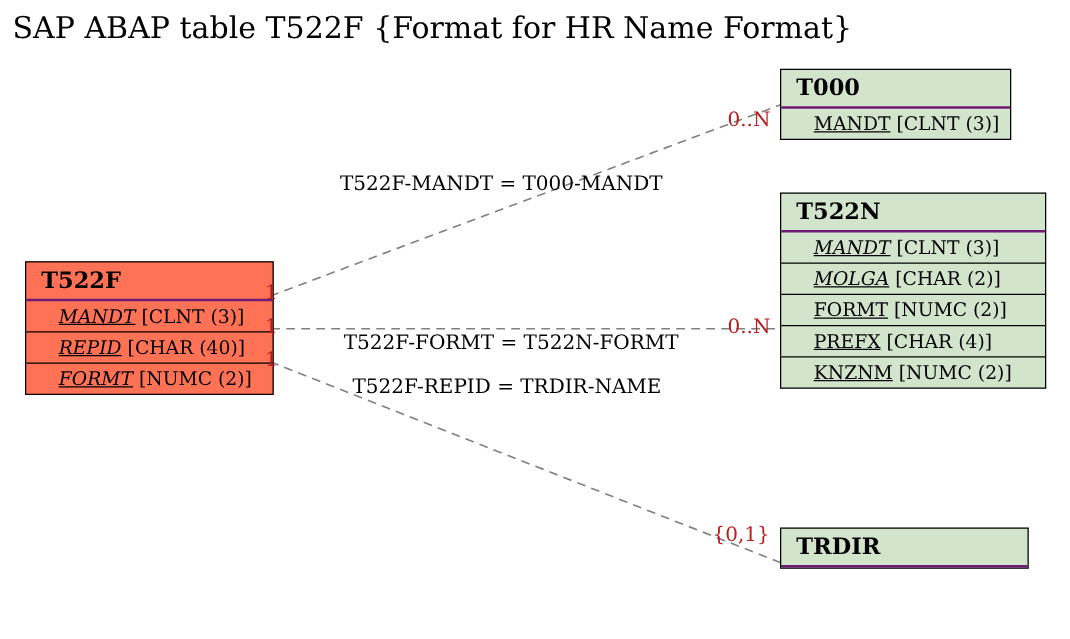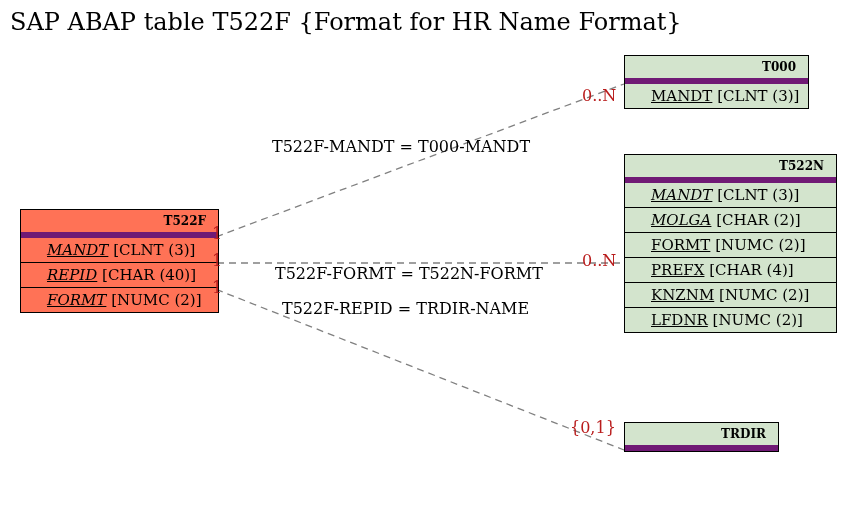--- a/index.html
+++ b/index.html
@@ -18,24 +18,24 @@
     left: 10px;
     font-size: 24px;
     color: #000;
   }
   .table-box {
     position: absolute;
     border: 1px solid #000;
   }
   .table-box .header {
     font-weight: bold;
-    text-align: right;
+    text-align: left;
     padding: 4px 12px;
-    border-bottom: 6px solid #701a75;
-    font-size: 12px;
+    border-bottom: 2px solid #701a75;
+    font-size: 18px;
   }
   .table-box .row {
     padding: 3px 26px;
     border-bottom: 1px solid #000;
     font-size: 15px;
     white-space: nowrap;
   }
   .table-box .row:last-child { border-bottom: none; }
   .fk { font-style: italic; text-decoration: underline; }
   .pk { text-decoration: underline; }
@@ -84,24 +84,23 @@
   <div class="row"><span class="pk">MANDT</span> <span>[CLNT (3)]</span></div>
 </div>
 
 <div class="table-box green" style="left:624px; top:154px; width:213px;">
   <div class="header">T522N</div>
   <div class="row"><span class="fk">MANDT</span> <span>[CLNT (3)]</span></div>
   <div class="row"><span class="fk">MOLGA</span> <span>[CHAR (2)]</span></div>
   <div class="row"><span class="pk">FORMT</span> <span>[NUMC (2)]</span></div>
   <div class="row"><span class="pk">PREFX</span> <span>[CHAR (4)]</span></div>
   <div class="row"><span class="pk">KNZNM</span> <span>[NUMC (2)]</span></div>
-  <div class="row"><span class="pk">LFDNR</span> <span>[NUMC (2)]</span></div>
 </div>
 
-<div class="table-box green" style="left:624px; top:422px; width:155px;">
+<div class="table-box green" style="left:624px; top:422px; width:199px;">
   <div class="header">TRDIR</div>
 </div>
 
 <div class="edge-label" style="left:272px; top:113px;">T522F-MANDT = T000-MANDT</div>
 <div class="edge-label" style="left:275px; top:240px;">T522F-FORMT = T522N-FORMT</div>
 <div class="edge-label" style="left:282px; top:275px;">T522F-REPID = TRDIR-NAME</div>
 
 <div class="card" style="left:212px; top:224px;">1</div>
 <div class="card" style="left:212px; top:251px;">1</div>
 <div class="card" style="left:212px; top:278px;">1</div>

